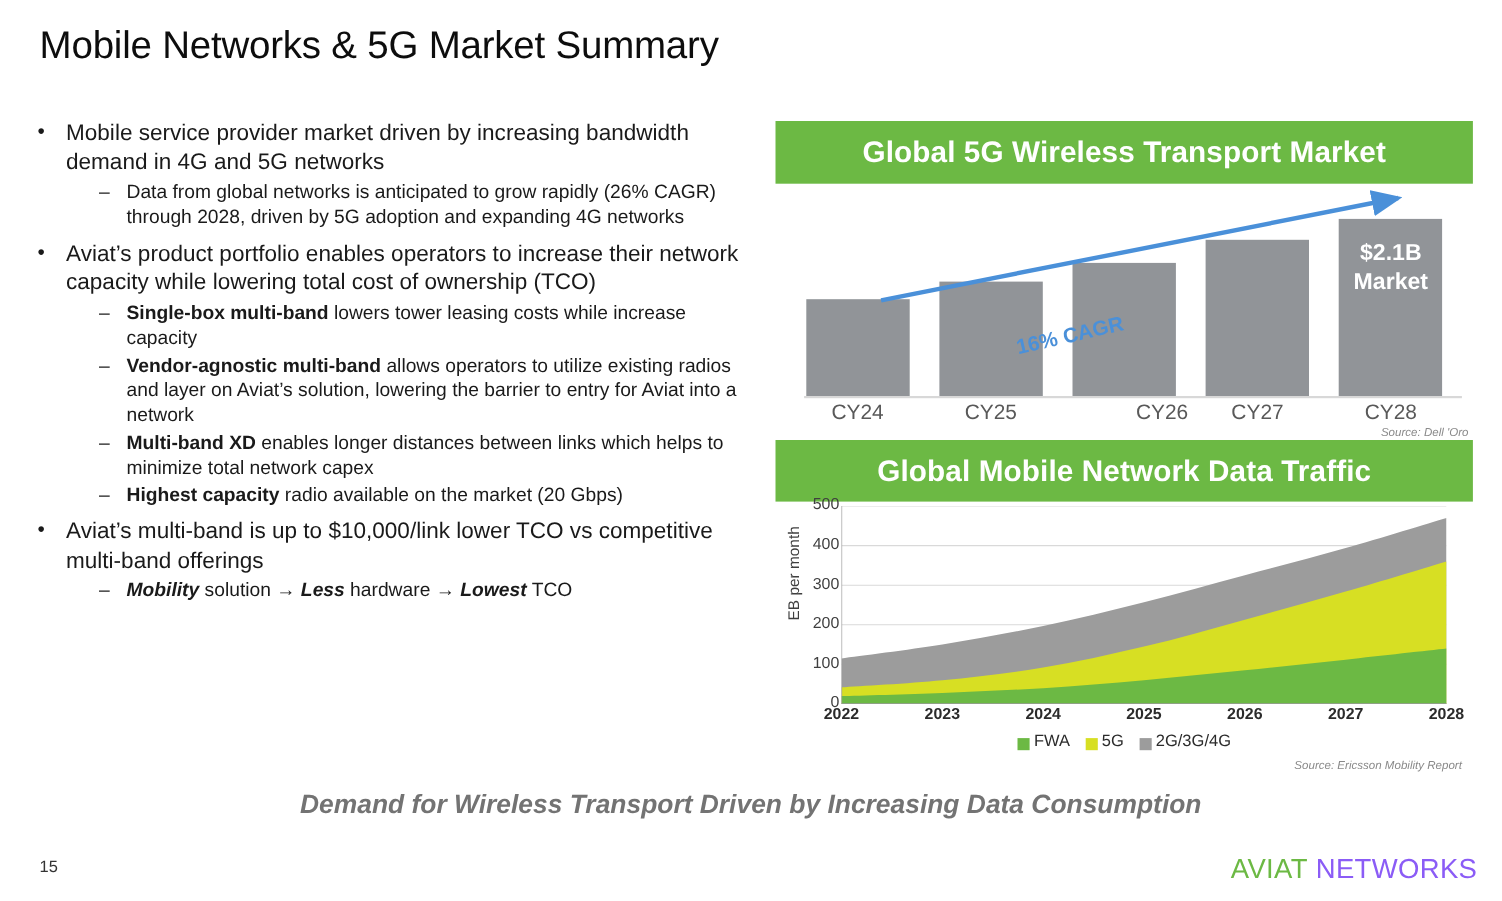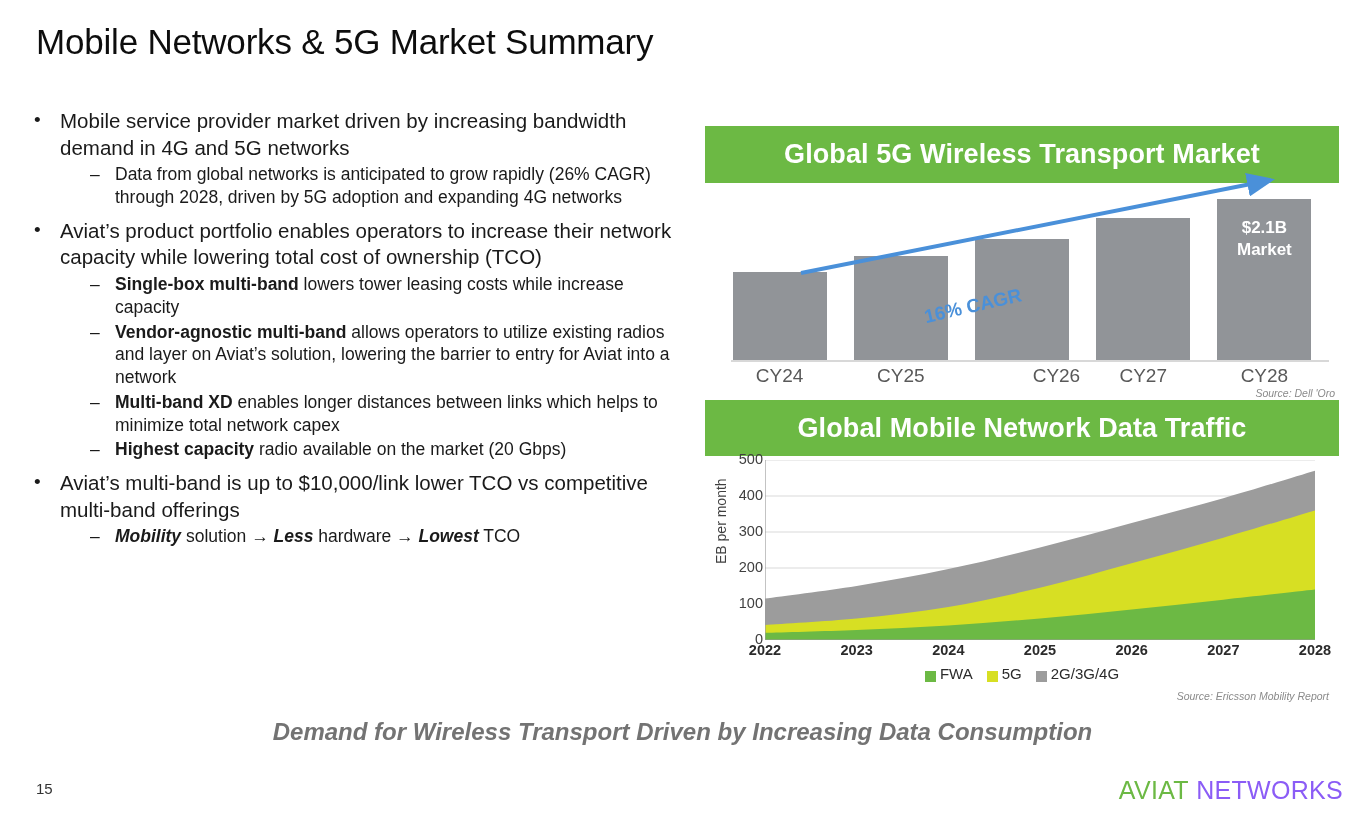--- a/index.html
+++ b/index.html
@@ -47,32 +47,32 @@
 
   .chart-header{
     background:#6CB944;color:#ffffff;
     font-size:27px;font-weight:bold;
     display:flex;align-items:center;justify-content:center;
     letter-spacing:0.1px;
   }
 
   
   #top-panel{left:705px;top:110px;width:634px;height:280px;}
-  #top-header{position:absolute;left:0;top:16px;width:634px;height:57px;}
+  #top-header{position:absolute;left:0;top:0;width:634px;height:57px;}
   .bar-area{
     position:absolute;left:14px;top:62px;width:606px;height:190px;
   }
   .baseline{
     position:absolute;left:12px;bottom:0;width:598px;height:2px;background:#d8d8d8;
   }
   .bar{
     position:absolute;bottom:2px;background:#919498;
   }
   .bar-label-inner{
-    position:absolute;color:#ffffff;font-size:17px;font-weight:bold;
+    position:absolute;color:#ffffff;font-size:21px;font-weight:bold;
     text-align:center;line-height:1.25;width:100%;top:18px;
   }
   .cat-labels{
     position:absolute;left:14px;top:255px;width:606px;height:26px;
   }
   .cat{
     position:absolute;font-size:19px;color:#595959;text-align:center;
   }
   .src-top{
     position:absolute;right:4px;top:277px;

